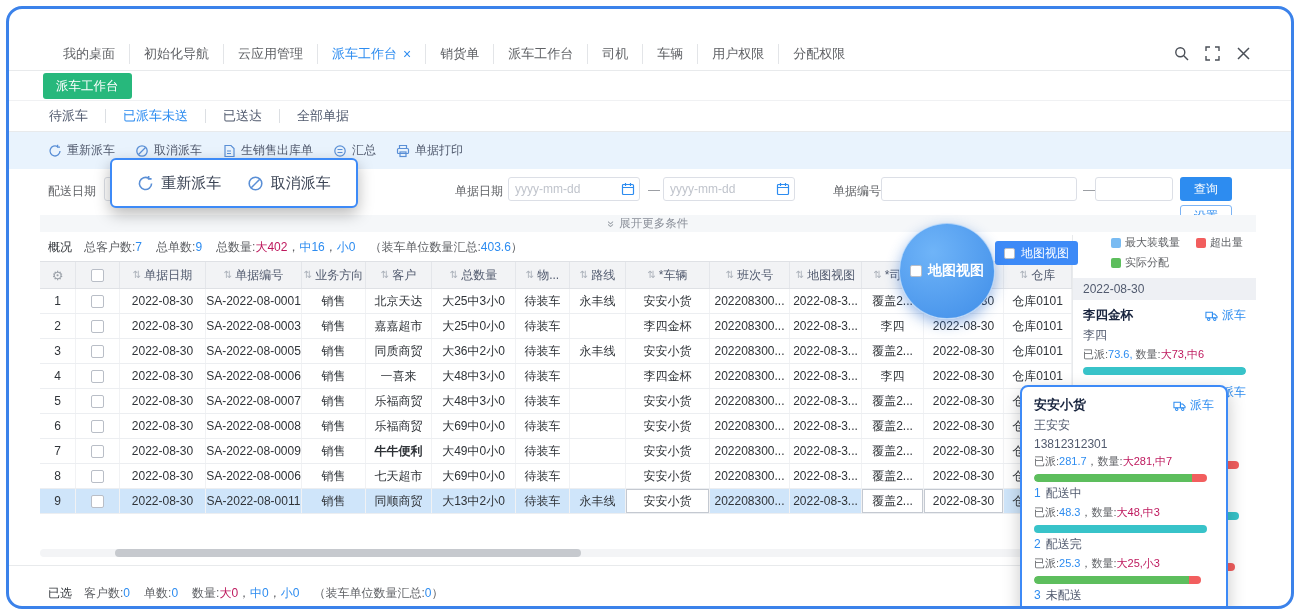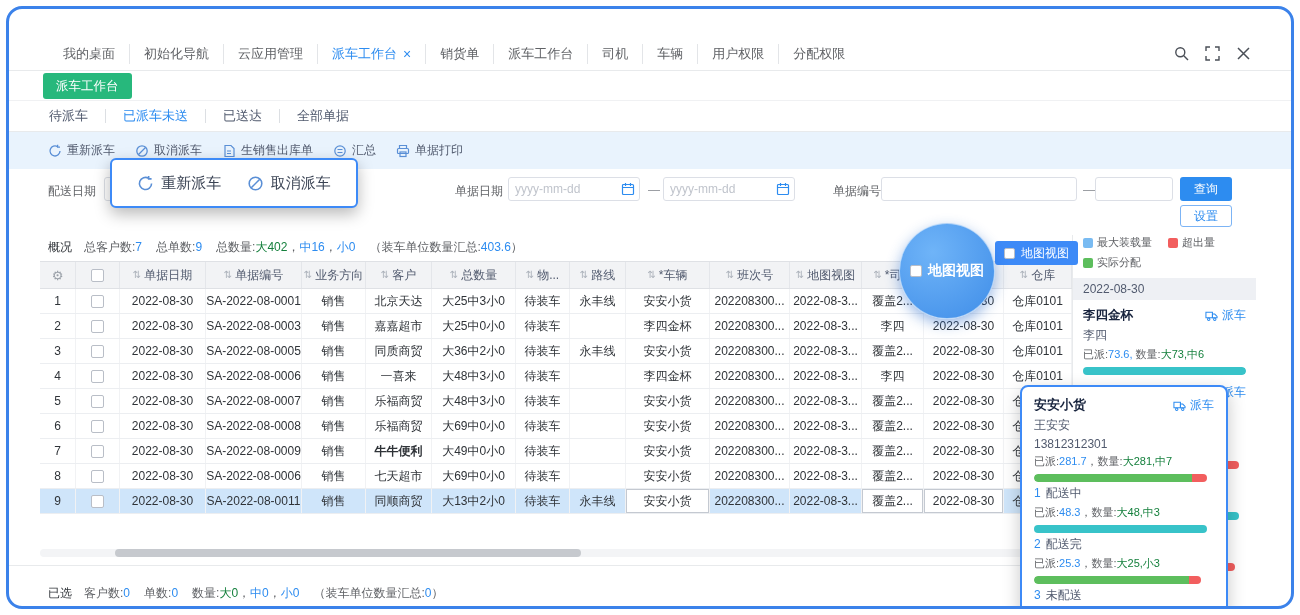--- a/index.html
+++ b/index.html
@@ -49,21 +49,21 @@
   .btn-settings { position:absolute; left:1171px; top:196px; width:52px; height:22px; background:#fff; border:1px solid #7cb4f5; border-radius:3px; color:#2d8cf0; font-size:12px; }
 
   .expand-bar { position:absolute; left:31px; top:206px; width:1216px; height:17px; background:#f5f7f9; display:flex; align-items:center; justify-content:center; gap:5px; font-size:11.5px; color:#8a8f99; }
   .chev { display:inline-block; transform:rotate(90deg); font-size:12px; color:#9aa0a8; }
 
   
   .summary { position:absolute; left:39px; top:230px; display:flex; align-items:center; font-size:12px; color:#606266; }
   .summary-label { color:#2f3338; margin-right:12px; }
   .seg.gap { margin-left:14px; }
   .c-blue { color:#2d8cf0; }
-  .c-orange { color:#15803d;text-align:right; }
+  .c-orange { color:#be185d;text-align:right; }
 
   
   .map-btn { position:absolute; left:986px; top:232px; height:24px; padding:0 9px; background:#3d8af7; border:none; border-radius:3px; color:#fff; font-size:12px; display:flex; align-items:center; gap:6px; z-index:6; }
   .map-btn .cb { width:11px; height:11px; background:#fff; border-radius:2px; }
 
   
   .table { position:absolute; left:31px; top:252px; width:1032px; z-index:2; }
   .thead { display:flex; background:#f2f3f5; border-top:1px solid #dfe1e5; border-bottom:1px solid #dfe1e5; height:28px; }
   .th { display:flex; align-items:center; justify-content:center; gap:3px; font-size:12px; color:#515a6e; border-right:1px solid #e4e6ea; height:100%; overflow:hidden; white-space:nowrap; }
   .sort { font-size:10px; color:#aab0b9; line-height:1; }
@@ -78,21 +78,21 @@
   .hscroll { position:absolute; left:31px; top:540px; width:1032px; height:8px; background:#f3f4f6; border-radius:4px; z-index:2; }
   .hthumb { position:absolute; left:75px; top:0; width:466px; height:8px; background:#c6c9ce; border-radius:4px; }
 
   
   .footer { position:absolute; left:0; top:556px; width:1063px; height:44px; border-top:1px solid #e8eaec; padding:12px 0 0 39px; display:flex; align-items:center; font-size:12px; color:#606266; }
   .footer .summary-label { margin-right:12px; }
 
   
   .panel { position:absolute; left:1063px; top:226px; width:184px; height:371px; border-left:1px solid #e8eaec; background:#fff; z-index:3; overflow:hidden; }
   .panel-title { font-size:13px; font-weight:bold; color:#17233d; padding:9px 10px 7px; }
-  .panel-legend { padding:0 10px; display:flex; flex-wrap:wrap; column-gap:16px; row-gap:5px; font-size:11px; color:#606266; }
+  .panel-legend { padding:0 10px; display:flex; flex-wrap:wrap; column-gap:16px; row-gap:5px; font-size:11px; color:#606266;margin-left:28px; }
   .legend-item { display:flex; align-items:center; gap:4px; }
   .sq { width:10px; height:10px; border-radius:2px; display:inline-block; }
   .panel-date { margin-top:8px; background:#eef0f4; padding:4px 10px; font-size:12px; color:#515a6e; }
   .panel-entry { padding:7px 10px 0; }
   .pe-head { display:flex; align-items:center; justify-content:space-between; }
   .pe-name { font-size:12.5px; font-weight:bold; color:#17233d; }
   .pe-dispatch { display:flex; align-items:center; gap:4px; color:#2d8cf0; font-size:12px; }
   .pe-dispatch .icon svg { width:13px; height:13px; display:block; }
   .pe-sub { font-size:12px; color:#515a6e; margin-top:3px; }
   .pe-line { font-size:11px; color:#606266; margin-top:3px; white-space:nowrap; }
@@ -263,20 +263,24 @@
       </span>
 
     <span class="f-label" style="left:824px;top:174px">单据编号</span>
     <input class="f-input" style="left: 872px; top: 168px; width: 196px;">
     <span class="dash" style="left:1074px;top:174px">—</span>
     <input class="f-input" style="left: 1086px; top: 168px; width: 78px;">
 
     <button class="btn-query">查询</button>
     <button class="btn-settings">设置</button>
 
+    <div class="expand-bar">
+      <span class="chev">»</span>
+      <span>展开更多条件</span>
+    </div>
 
     <div class="summary">
       <span class="summary-label">概况</span>
       <span id="summary-segs"><span class="seg">总客户数:</span><span class="seg c-blue">7</span><span class="seg gap">总单数:</span><span class="seg c-blue">9</span><span class="seg gap">总数量:</span><span class="seg c-orange">大402</span><span class="seg">，</span><span class="seg c-blue">中16</span><span class="seg">，</span><span class="seg c-blue">小0</span><span class="seg gap">（装车单位数量汇总:</span><span class="seg c-blue">403.6</span><span class="seg">）</span></span>
     </div>
 
     <button class="map-btn">
       <span class="cb"></span>
       <span>地图视图</span>
     </button>

